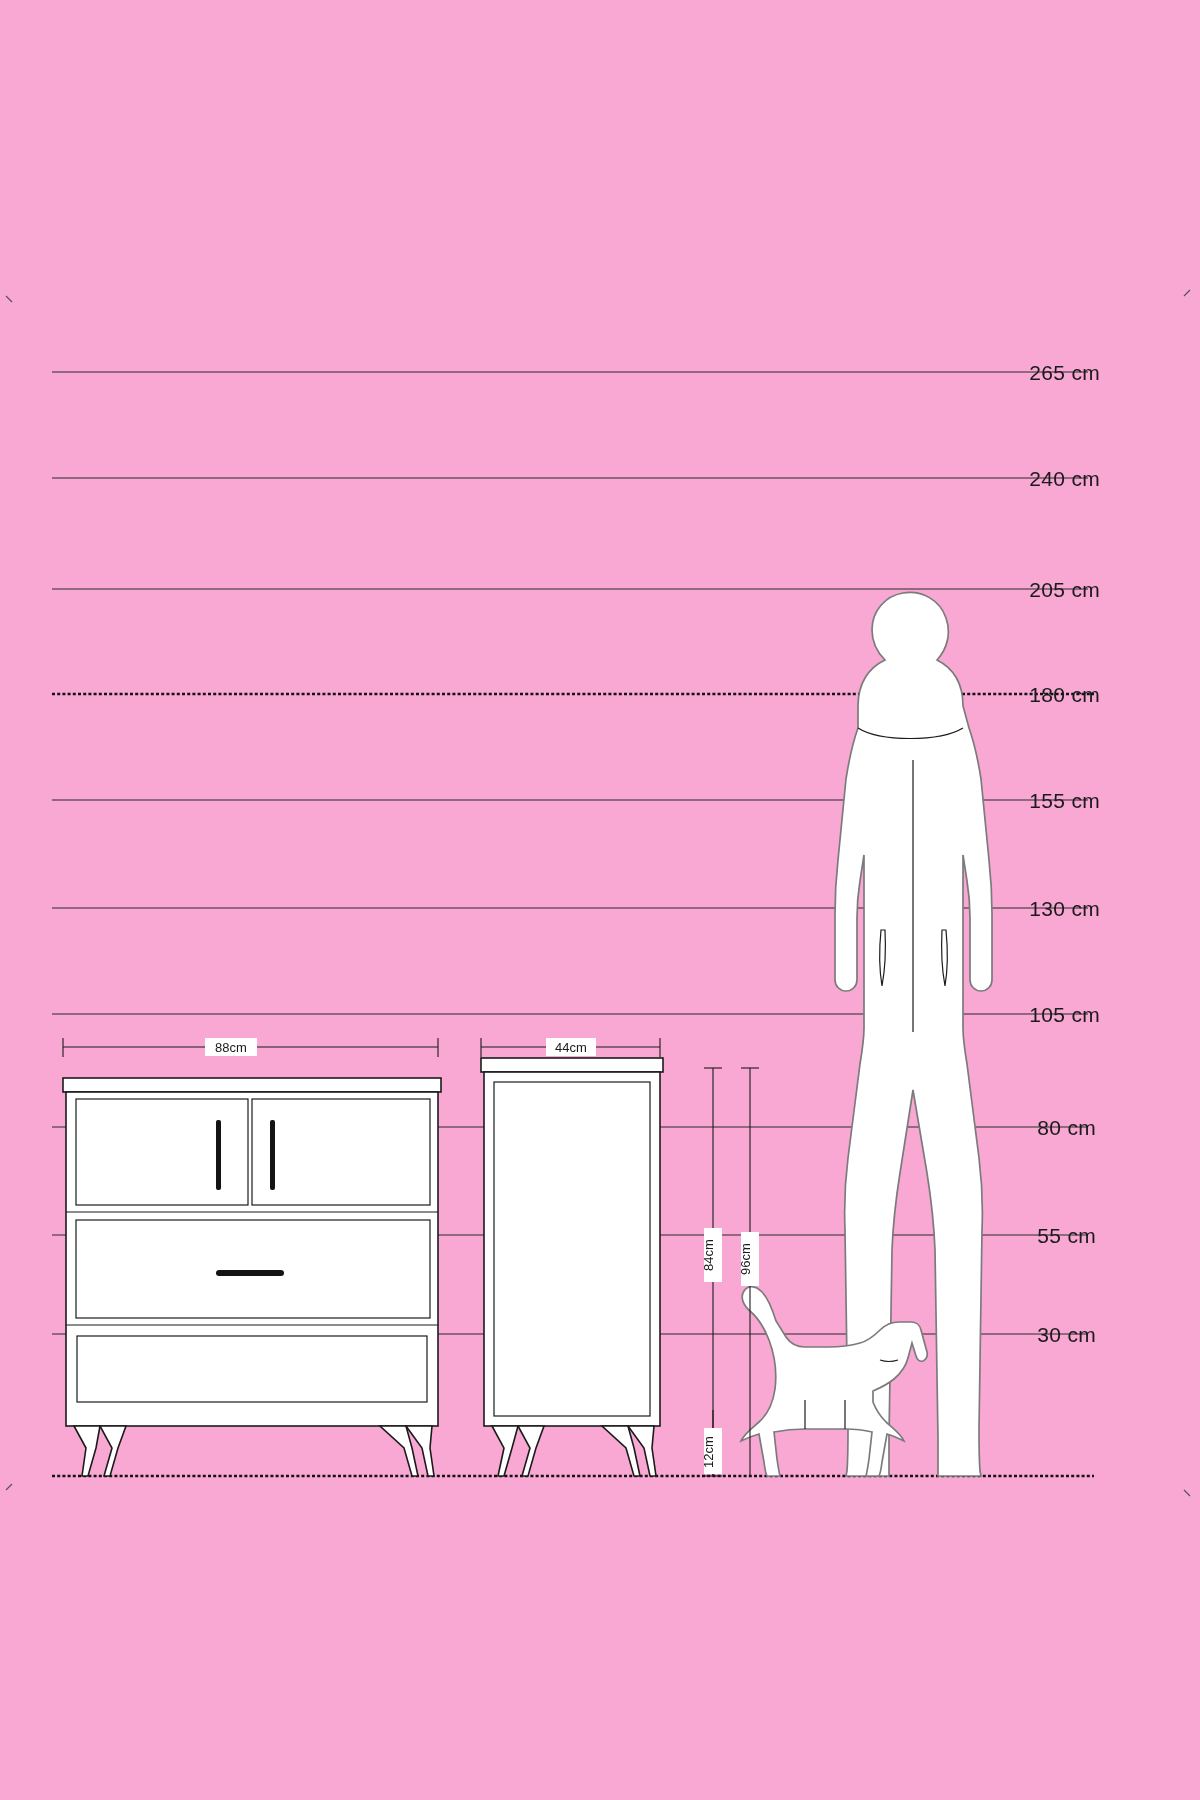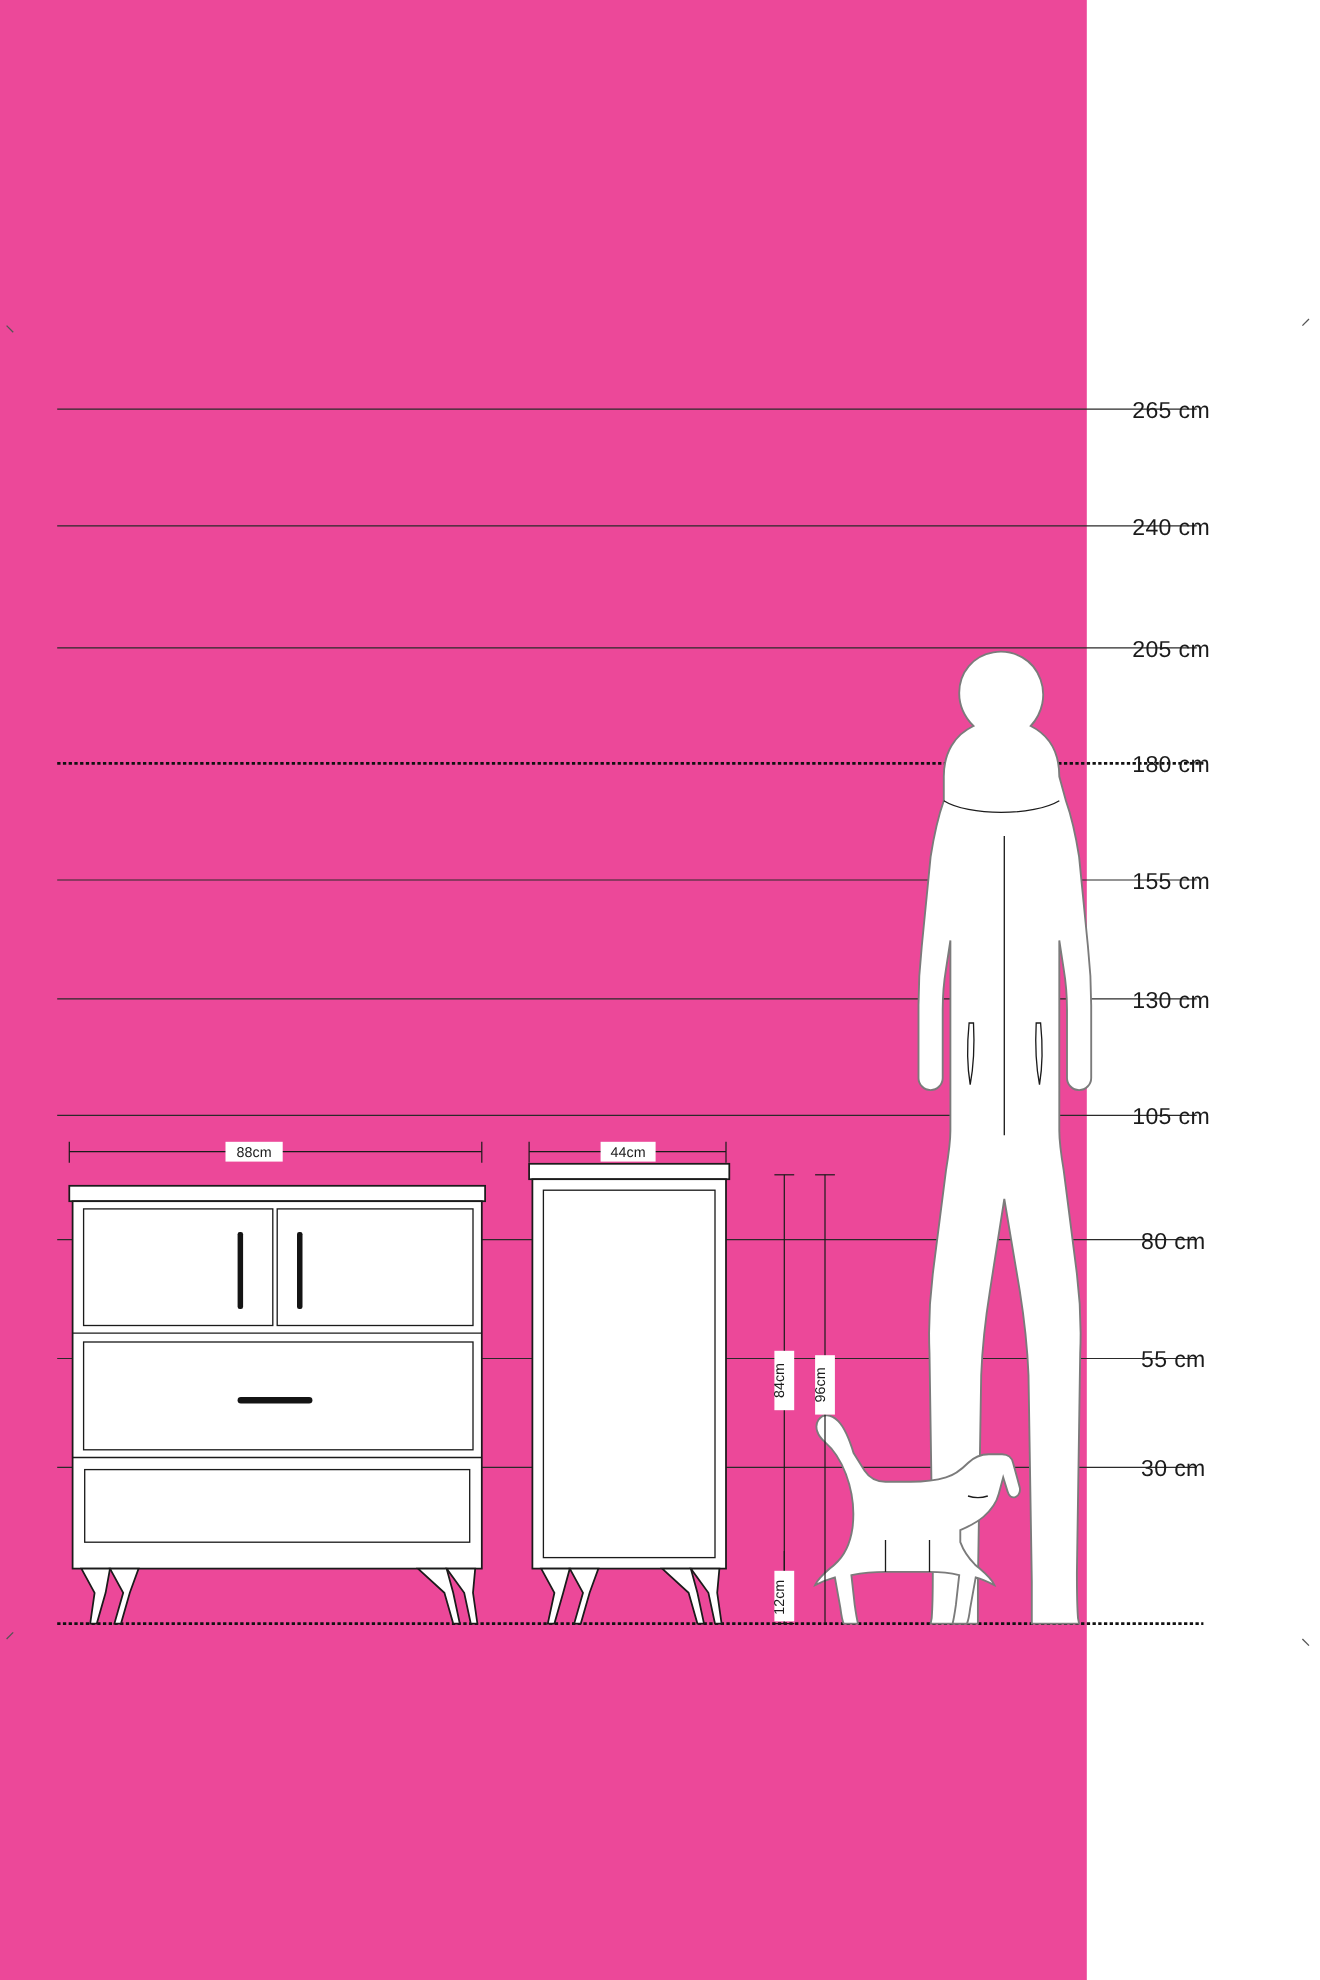--- a/index.html
+++ b/index.html
@@ -10,23 +10,23 @@
   body {
     width: 1200px;
     height: 1800px;
     font-family: "Liberation Sans", sans-serif;
     position: relative;
     overflow: hidden;
   }
   #stage {
     position: absolute;
     left: 0; top: 0;
-    width: 988px;
+    width: 1200px;
     height: 1800px;
-    background: #ec4899;
+    background: #f9a8d4;
   }
   svg.diagram {
     position: absolute;
     left: 0; top: 0;
     width: 1200px;
     height: 1800px;
     display: block;
   }
   .scale-label {
     font-family: "Liberation Sans", sans-serif;

